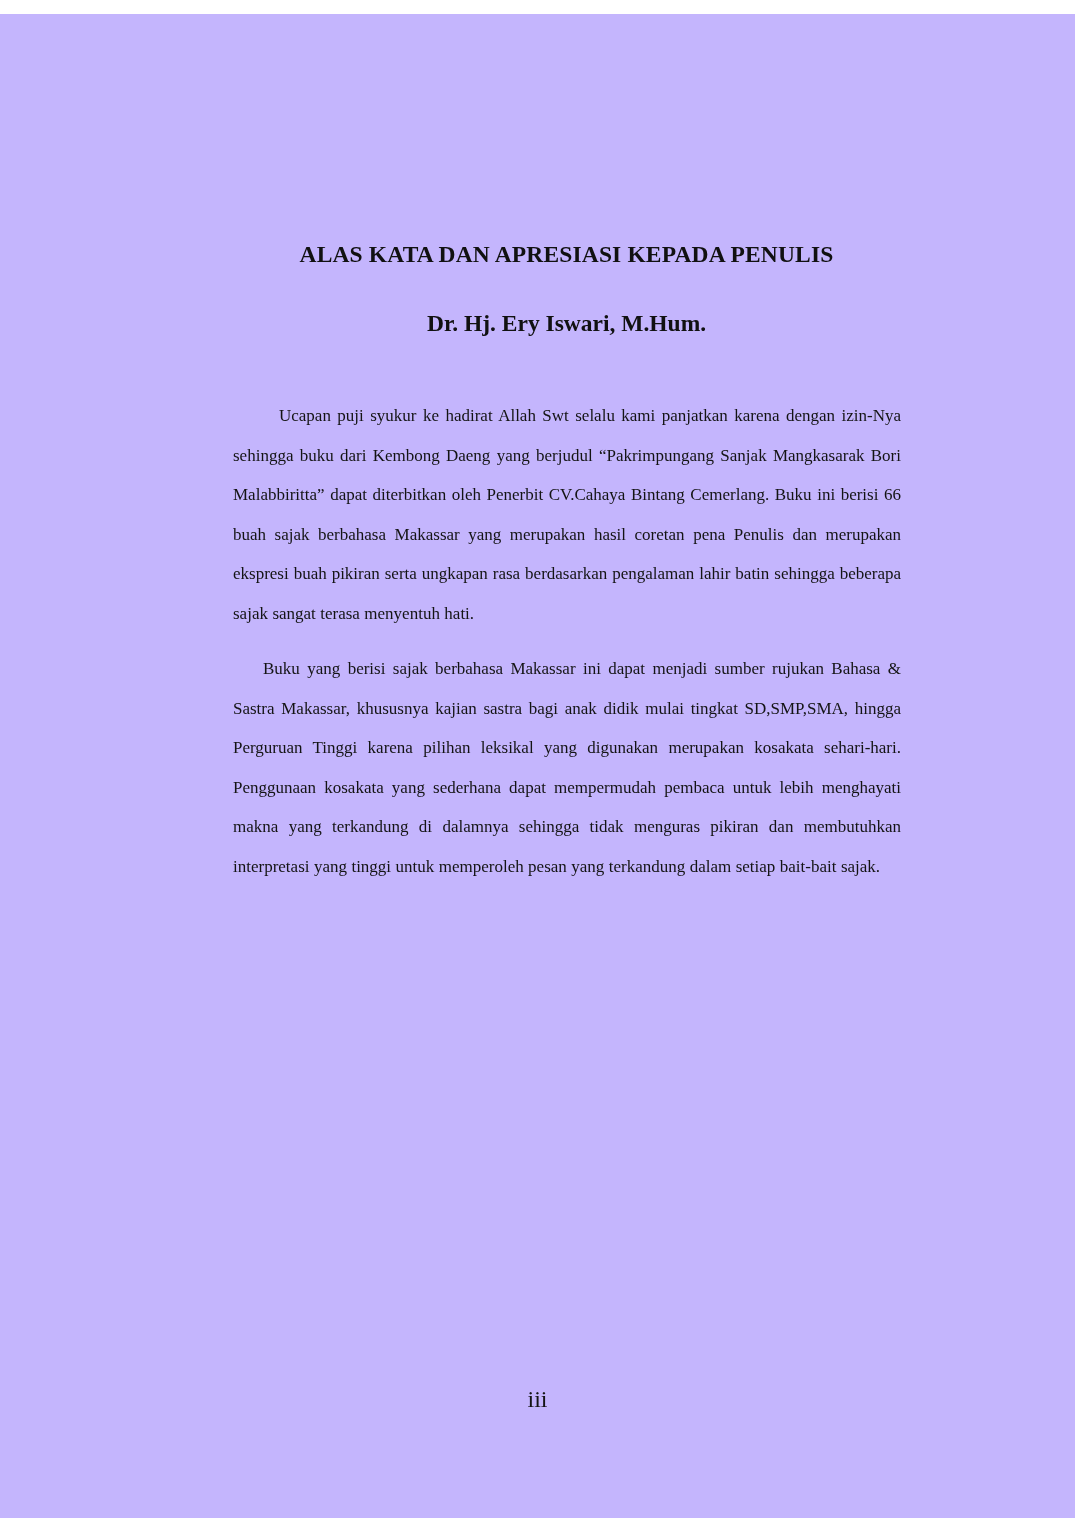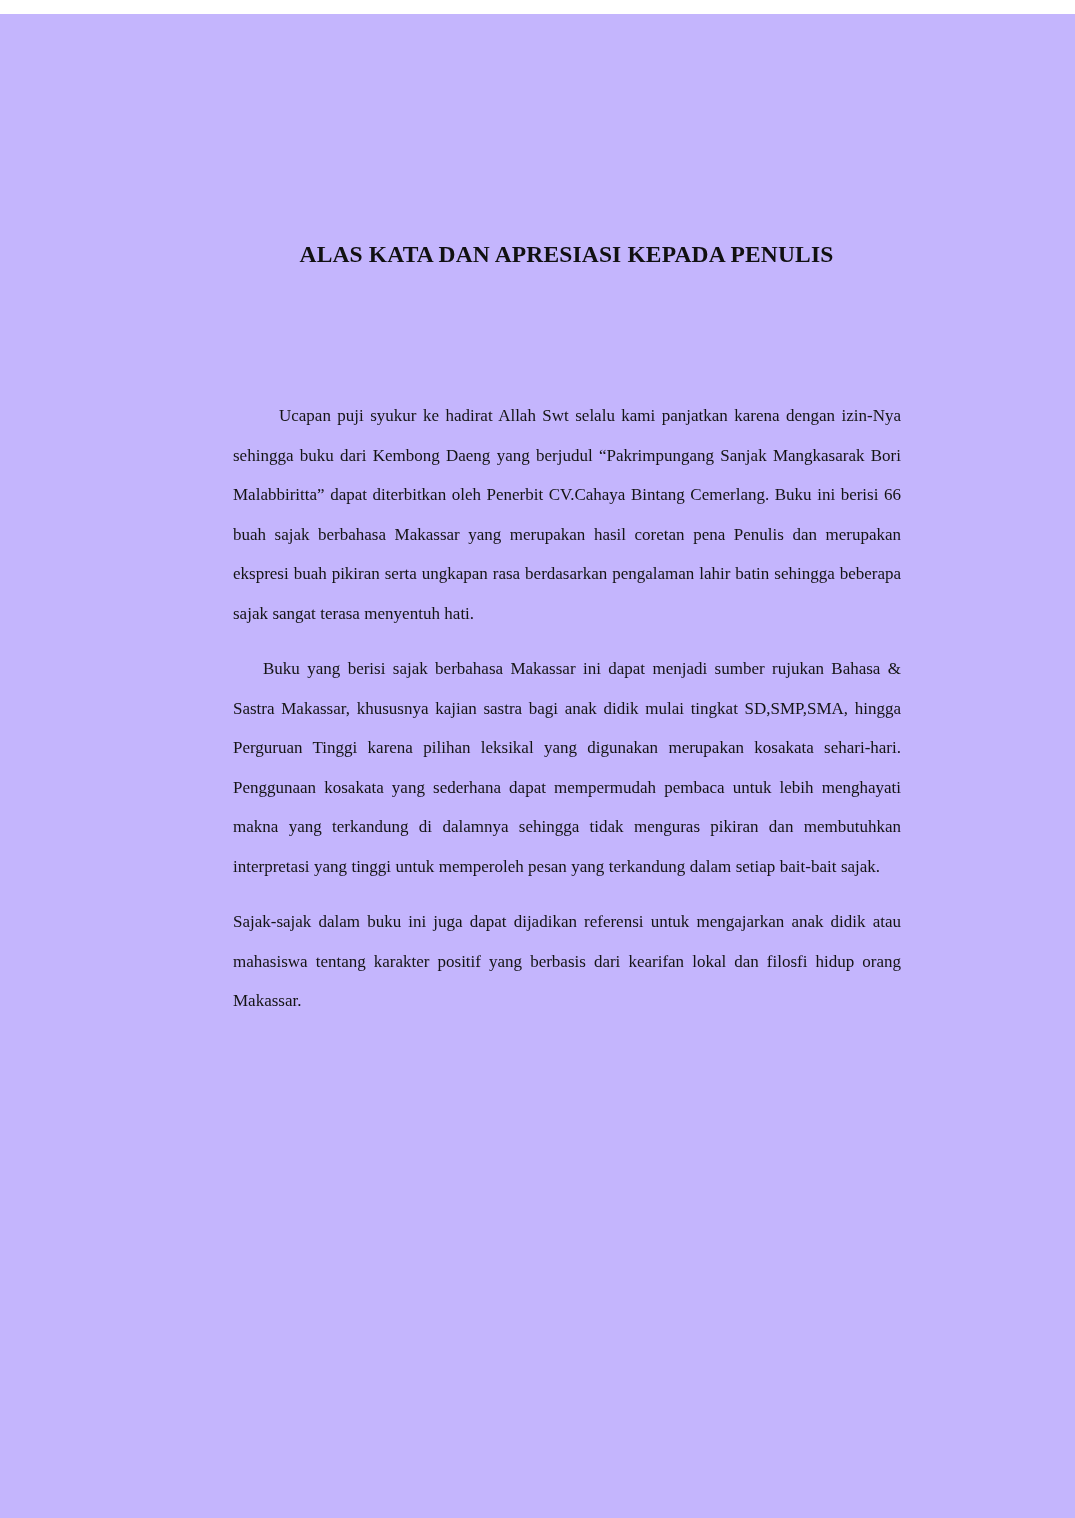--- a/index.html
+++ b/index.html
@@ -77,22 +77,23 @@
     color: #141414;
   }
 </style>
 </head>
 <body>
 
 <div class="page">
 
   <div class="heading-block">
     <h1 class="doc-title">ALAS KATA DAN APRESIASI KEPADA PENULIS</h1>
+    <h2 class="doc-subtitle">Dr. Hj. Ery Iswari, M.Hum.</h2>
   </div>
 
   <div class="body-block">
     <p class="para indent-lg">Ucapan puji syukur ke hadirat Allah Swt selalu kami panjatkan karena dengan izin-Nya sehingga buku dari Kembong Daeng yang berjudul “Pakrimpungang Sanjak Mangkasarak Bori Malabbiritta” dapat diterbitkan oleh Penerbit CV.Cahaya Bintang Cemerlang. Buku ini berisi 66 buah sajak berbahasa Makassar yang merupakan hasil coretan pena Penulis dan merupakan ekspresi buah pikiran serta ungkapan rasa berdasarkan pengalaman lahir batin sehingga beberapa sajak sangat terasa menyentuh hati.</p>
     <p class="para indent-sm">Buku yang berisi sajak berbahasa Makassar ini dapat menjadi sumber rujukan Bahasa &amp; Sastra  Makassar, khususnya kajian sastra bagi anak didik mulai tingkat SD,SMP,SMA, hingga Perguruan Tinggi karena pilihan leksikal yang digunakan merupakan kosakata sehari-hari. Penggunaan kosakata yang sederhana dapat mempermudah pembaca untuk lebih menghayati makna yang terkandung di dalamnya sehingga tidak menguras pikiran dan membutuhkan interpretasi yang tinggi untuk memperoleh pesan yang terkandung dalam setiap bait-bait sajak.</p>
-    <p class="para indent-none">Sajak-sajak dalam buku ini juga dapat dijadikan referensi untuk mengajarkan anak didik atau mahasiswa tentang karakter positif yang berbasis dari kearifan lokal dan filosfi hidup orang Makassar.</p>
   </div>
 
+  <div class="page-number">iii</div>
 
 </div>
 
 </body></html>

